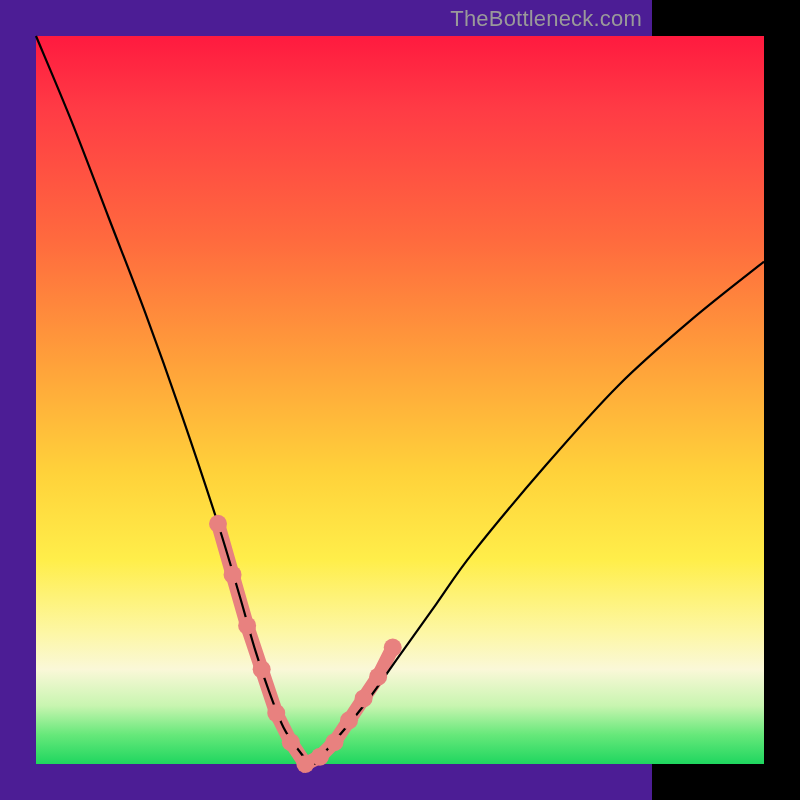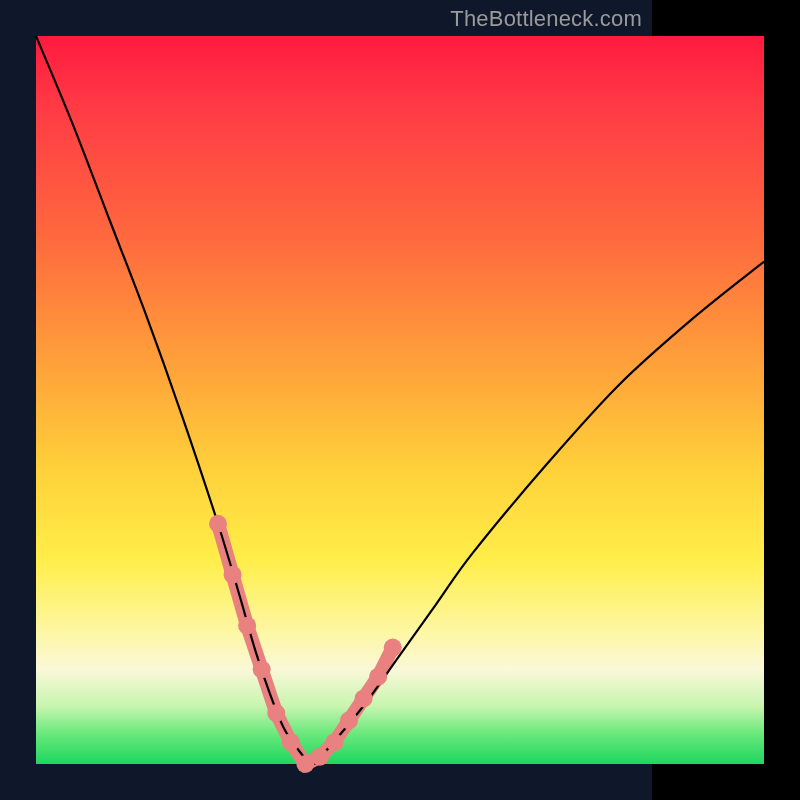--- a/index.html
+++ b/index.html
@@ -10,21 +10,21 @@
     background: #000;
     overflow: hidden;
     font-family: Arial, Helvetica, sans-serif;
   }
   .frame {
     position: absolute;
     left: 0;
     top: 0;
     width: 652px;
     height: 800px;
-    background: #0f172a;
+    background: #4c1d95;
   }
   .plot {
     position: absolute;
     left: 36px;
     top: 36px;
     width: 728px;
     height: 728px;
     
     background: linear-gradient(
       to bottom,

